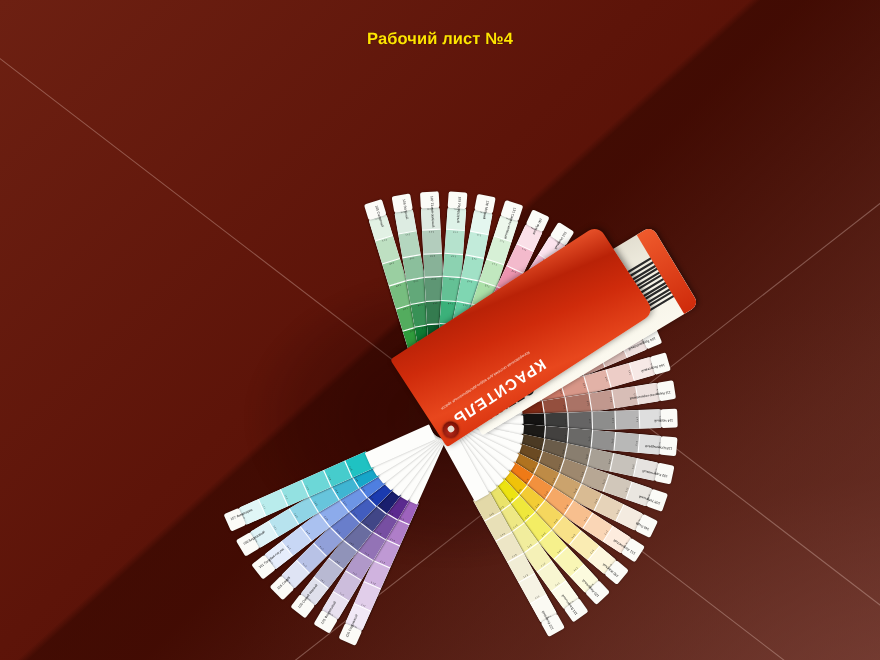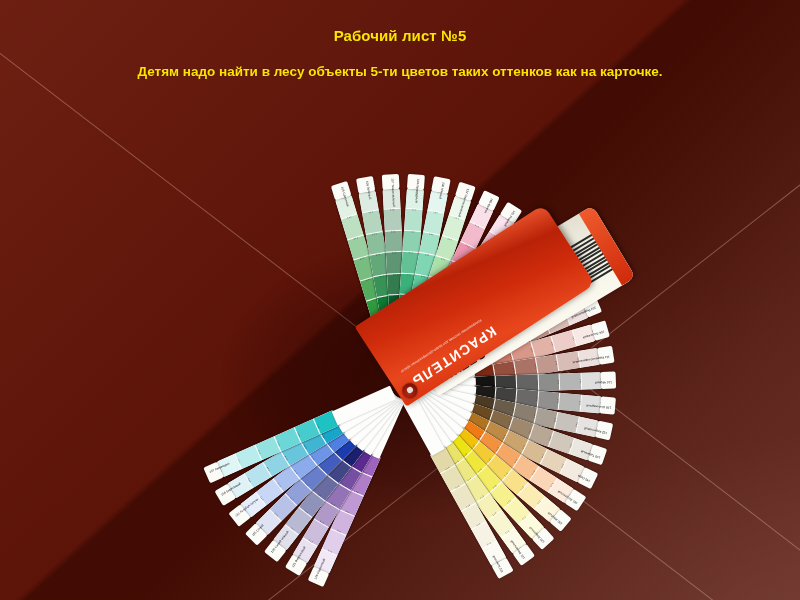--- a/index.html
+++ b/index.html
@@ -169,22 +169,21 @@
 <div id="slide">
 
   <div class="bg-warm"></div>
   <div class="bg-dark-wedge"></div>
   <div class="diag d1"></div>
   <div class="diag d2"></div>
   <div class="diag d3"></div>
 
   <div id="fanshadow"></div>
 
-  <div id="title">Рабочий лист №5</div>
-  <div id="subtitle">Детям надо найти в лесу объекты  5-ти  цветов  таких  оттенков как  на  карточке.</div>
+  <div id="title">Рабочий лист №4</div>
 
   <div id="fan">
     <div id="pivot">
         <div class="strip" style="transform: rotate(-197deg);">
           <div class="card" style="top: 72px; height: 128px;">
             <div class="swatch" style="background: rgb(226, 241, 228);">
               <div class="tiny">100 %</div>
             </div>
             <div class="swatch" style="background: rgb(190, 224, 194);">
               <div class="tiny">1 x 1</div>

